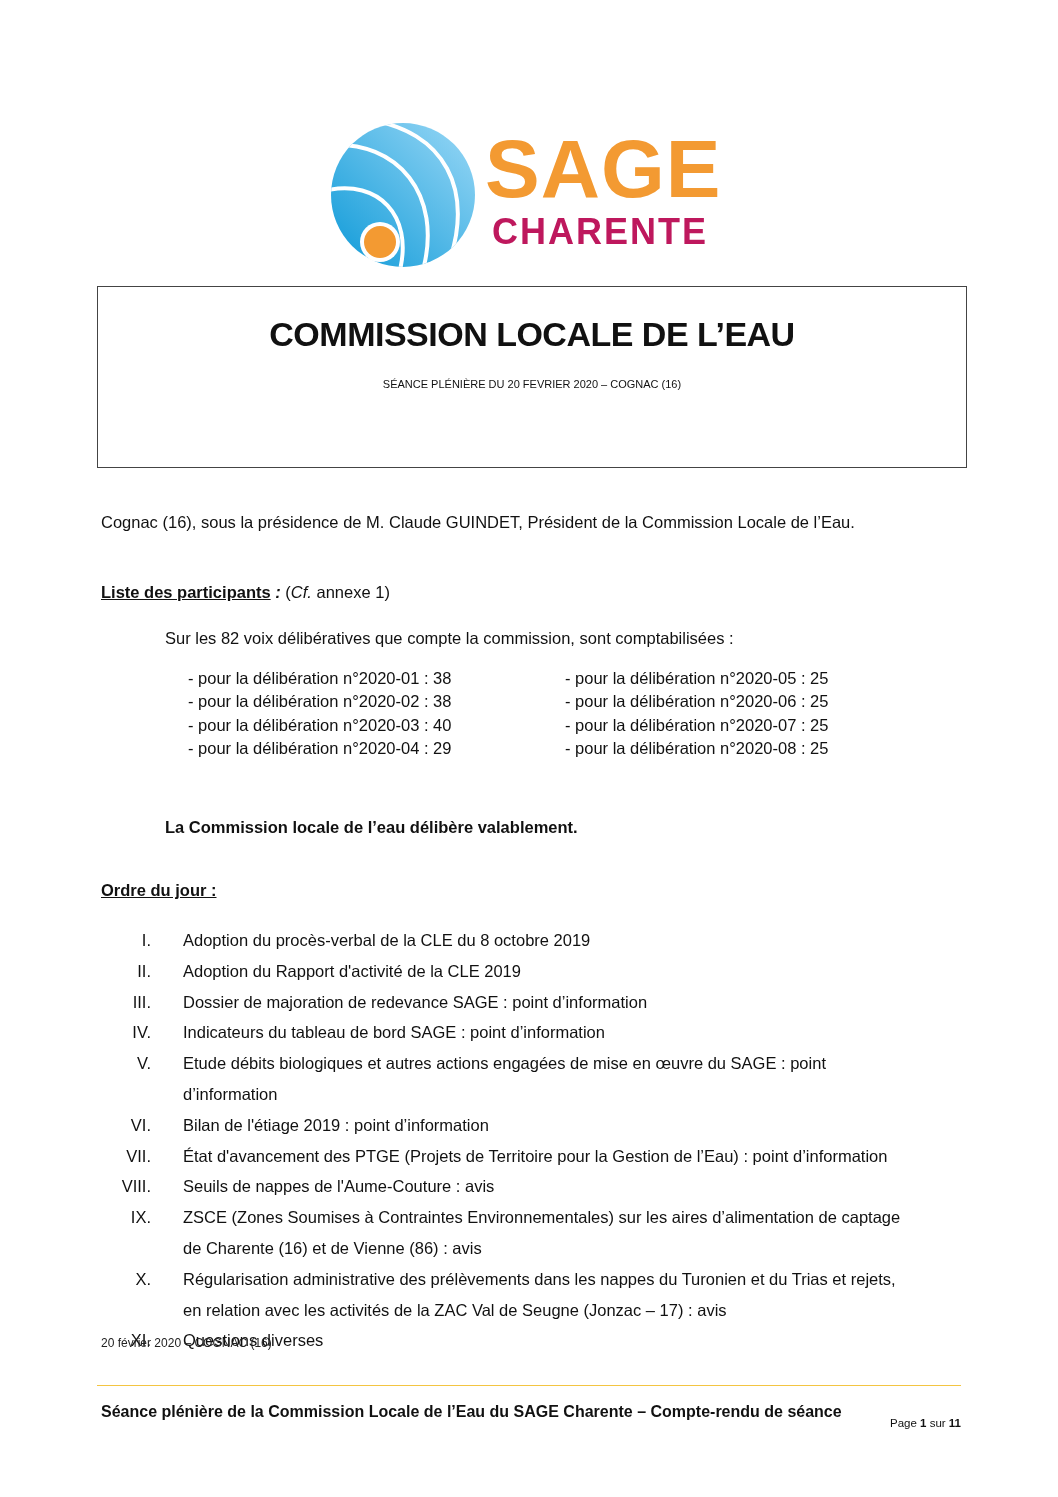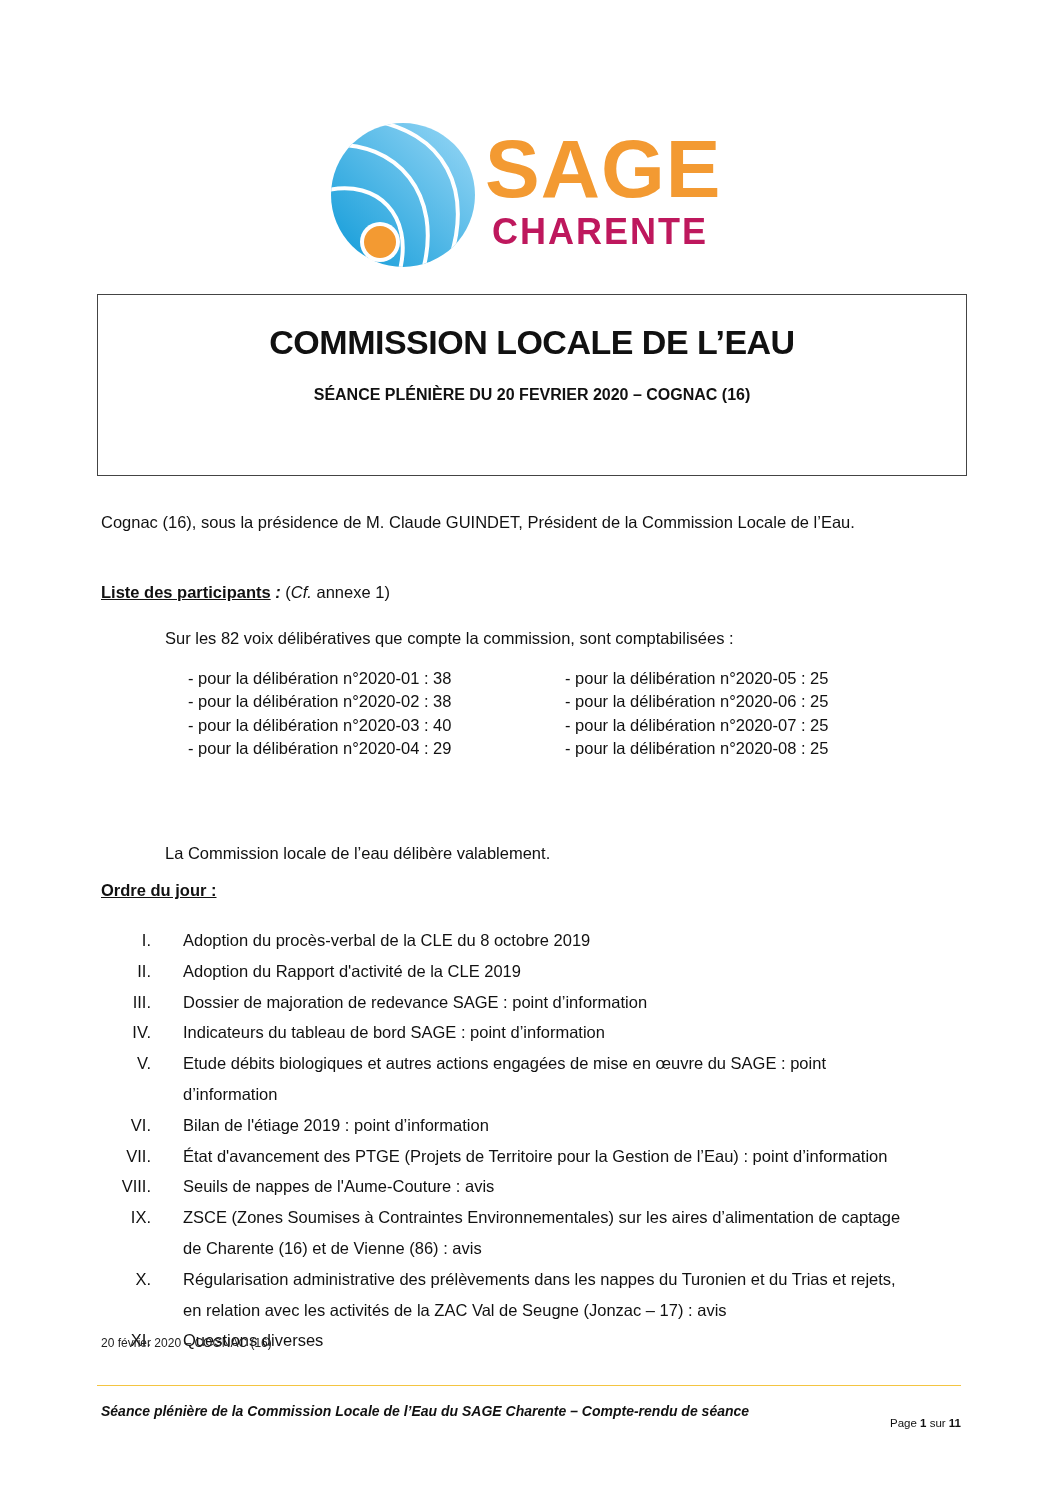--- a/index.html
+++ b/index.html
@@ -6,47 +6,47 @@
     body {
       width: 1058px; height: 1497px; position: relative; overflow: hidden;
       font-family: "Liberation Sans", sans-serif; color: #111;
     }
     .logo { position: absolute; left: 328px; top: 120px; width: 410px; height: 150px; }
     .logo svg { display: block; }
     .logo-sage { position: absolute; left: 157px; top: 8px; font-weight: bold; font-size: 82px; color: #f39a32; letter-spacing: 1px; line-height: 1; }
     .logo-charente { position: absolute; left: 164px; top: 94px; font-weight: bold; font-size: 36px; color: #be185d; letter-spacing: 2px; line-height: 1; }
 
     .title-box {
-      position: absolute; left: 97px; top: 294px; width: 870px; height: 182px;
+      position: absolute; left: 97px; top: 286px; width: 870px; height: 182px;
       border: 1.5px solid #444; box-sizing: border-box; text-align: center;
     }
     .title-main { margin-top: 28px; font-size: 34px; font-weight: bold; letter-spacing: -0.5px; }
-    .title-sub { margin-top: 24px; font-size: 16px; font-weight: bold; }
+    .title-sub { margin-top: 24px; font-size: 11px; font-weight: normal; }
     .title-sub2 { margin-top: 20px; font-size: 16px; }
 
     .text { position: absolute; font-size: 16.5px; line-height: 24px; white-space: nowrap; }
     .intro { left: 101px; top: 510px; }
     .participants { left: 101px; top: 580px; }
     .participants .lbl { font-weight: bold; text-decoration: underline; margin-top: 48px; }
     .participants .colon { font-weight: bold; font-style: italic; }
     .participants .cf { font-style: italic; }
     .votes-intro { left: 165px; top: 626px; }
     .votes-col { position: absolute; font-size: 16.5px; line-height: 23.3px; white-space: nowrap; }
     .votes-left { left: 188px; top: 667px; }
     .votes-right { left: 565px; top: 667px; }
-    .valid { left: 165px; top: 841px; }
+    .valid { left: 165px; top: 815px; font-weight: bold; }
     .agenda-title { left: 101px; top: 878px; font-weight: bold; text-decoration: underline; }
 
     .agenda { position: absolute; left: 110px; top: 925px; width: 860px; }
     .agenda-item { display: flex; font-size: 16.5px; line-height: 30.8px; }
     .agenda-num { width: 41px; text-align: right; flex: none; }
     .agenda-text { margin-left: 32px; width: 790px; }
 
     .footer-line { position: absolute; left: 97px; top: 1385px; width: 864px; height: 1px; background: #f4c542; }
-    .footer-title { position: absolute; left: 101px; top: 1403px; font-size: 14px; font-weight: bold; white-space: nowrap; font-style: italic; }
+    .footer-title { position: absolute; left: 101px; top: 1403px; font-size: 16px; font-weight: bold; white-space: nowrap; }
     .footer-date { position: absolute; left: 101px; top: 1336px; font-size: 12px; white-space: nowrap; color: #222; }
     .footer-page { position: absolute; right: 97px; top: 1417px; font-size: 11.5px; white-space: nowrap; }
     .footer-page b { font-weight: bold; }
   </style>
 </head>
 <body>
 
 <div class="logo">
   <svg width="150" height="150" viewBox="0 0 150 150">
     <defs>

